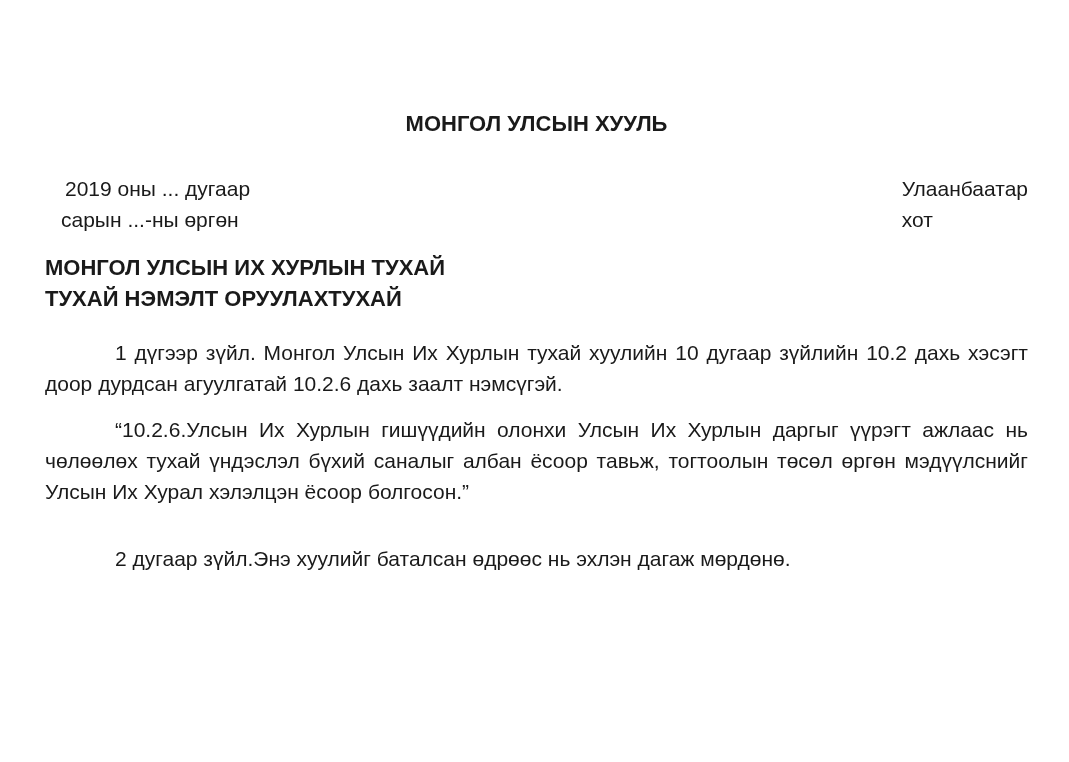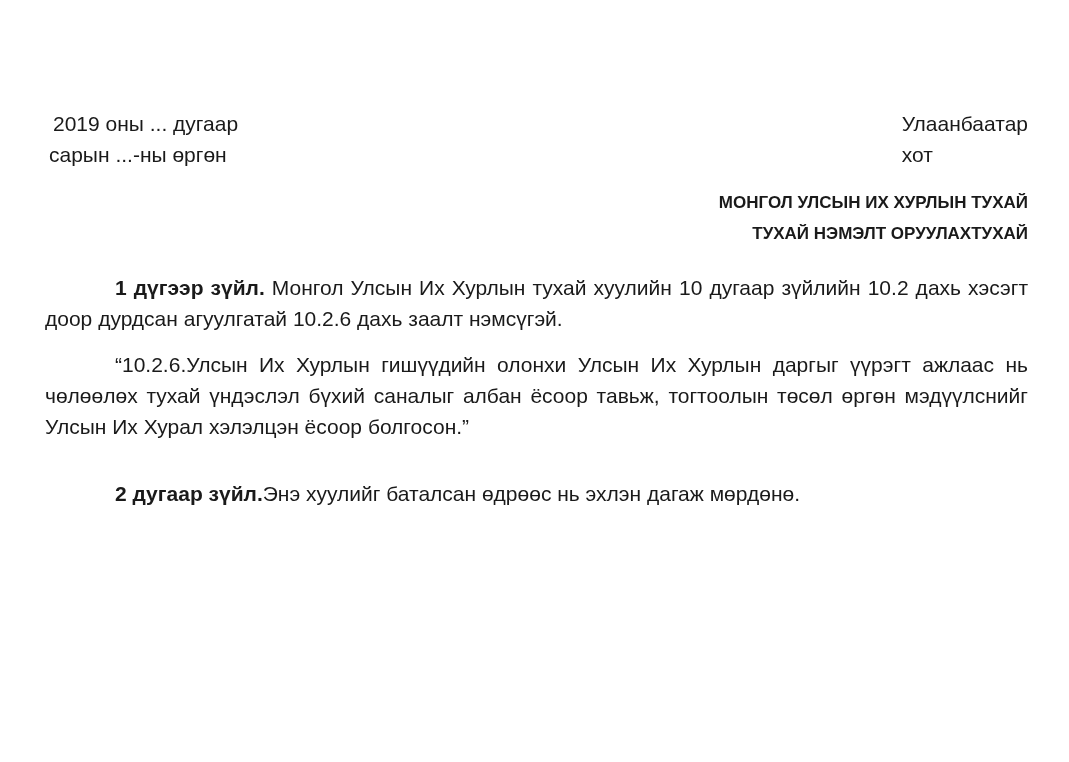--- a/index.html
+++ b/index.html
@@ -22,46 +22,47 @@
     font-size: 22px;
     font-weight: bold;
     text-align: center;
     line-height: 31px;
     margin: 0 0 34px 0;
   }
   .date-place-row {
     display: flex;
     justify-content: space-between;
     align-items: flex-start;
-    margin: 0 0 17px 4px;
+    margin: 0 0 17px 16px;
   }
   .date-block { text-align: left; }
   .date-line-1 { padding-left: 4px; }
   .place-block { }
   .doc-heading {
-    font-size: 17px;
+    font-size: 22px;
     font-weight: bold;
-    text-align: right;
+    text-align: left;
     line-height: 31px;
     margin: 0 0 23px 0;
   }
   .para {
     margin: 0;
     text-align: justify;
     text-indent: 70px;
   }
   .para-article-1 { margin-bottom: 15px; }
   .para-quote     { margin-bottom: 36px; }
-  .lead { font-weight: bold; }
+  .lead { font-weight: normal; }
 </style>
 </head>
 <body>
 
 <div class="page">
 
+  <h1 class="doc-title">МОНГОЛ УЛСЫН ХУУЛЬ</h1>
 
   <div class="date-place-row">
     <div class="date-block">
       <div class="date-line-1">2019 оны ... дугаар</div>
       <div class="date-line-2">сарын ...-ны өргөн</div>
     </div>
     <div class="place-block">
       <div>Улаанбаатар</div>
       <div>хот</div>
     </div>

